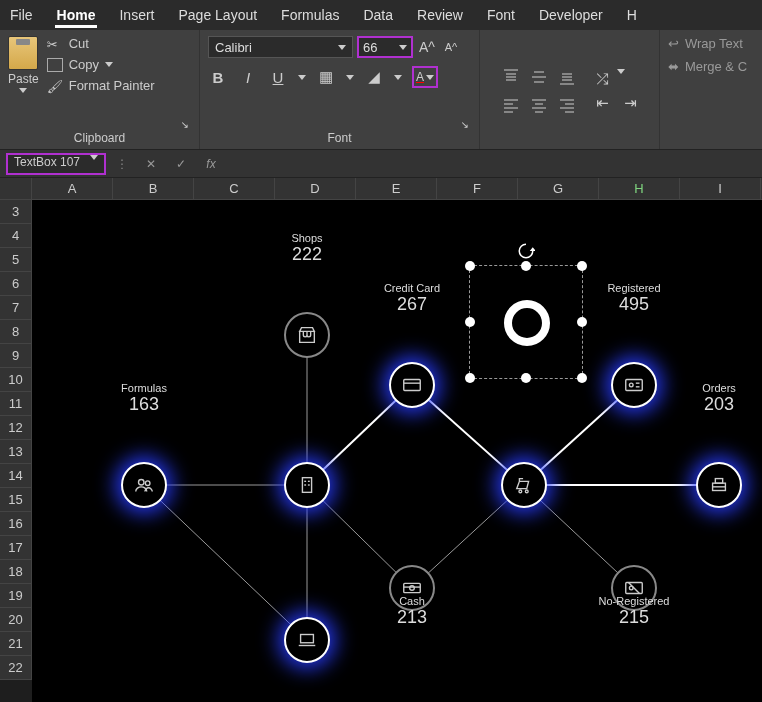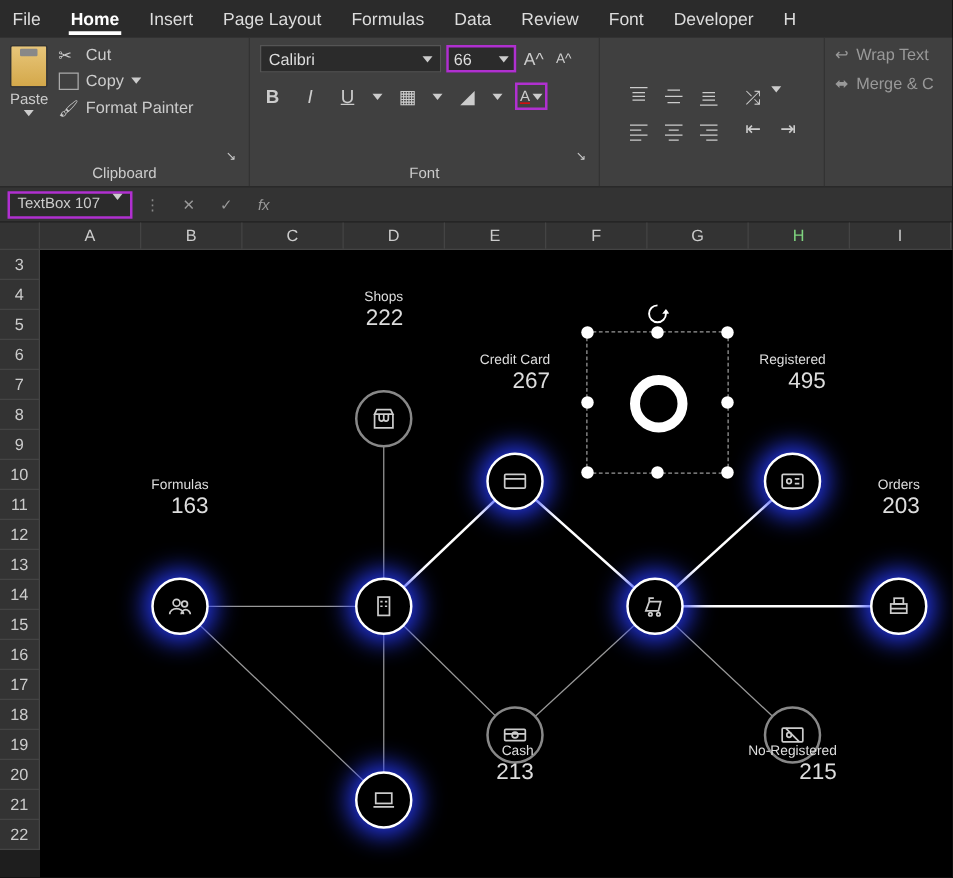--- a/index.html
+++ b/index.html
@@ -39,21 +39,21 @@
 .ch{width:81px;text-align:center;border-right:1px solid #444;line-height:22px;font-size:13px}
 .ch.active{color:#7fd47f}
 .rows{position:absolute;left:0;top:22px}
 .rh{width:32px;height:24px;background:#333;border-bottom:1px solid #444;border-right:1px solid #444;text-align:center;line-height:24px;font-size:13px}
 .canvas{position:absolute;left:32px;top:22px;right:0;bottom:0;background:#000;overflow:hidden}
 .connections{position:absolute;inset:0;width:100%;height:100%}
 .node{position:absolute;transform:translate(-50%,-50%)}
 .ring{width:46px;height:46px;border-radius:50%;border:2px solid #888;display:flex;align-items:center;justify-content:center;background:#000}
 .ring.glow{border:2px solid #fff;box-shadow:0 0 20px 6px rgba(40,60,255,0.9)}
 .ring svg{width:22px;height:22px;stroke:#ccc;fill:none;stroke-width:1.5}
-.nl{position:absolute;left:50%;transform:translateX(-50%);text-align:right;font-size:11px;color:#ddd;white-space:nowrap}
+.nl{position:absolute;left:50%;transform:translateX(-50%);text-align:center;font-size:11px;color:#ddd;white-space:nowrap}
 .nl .big{font-size:18px;font-weight:500}
 .selected-shape{position:absolute;width:46px;height:46px;border-radius:50%;border:8px solid #fff;background:transparent}
 .sel-box{position:absolute;border:1px dashed #999}
 .sel-h{position:absolute;width:10px;height:10px;background:#fff;border-radius:50%;transform:translate(-50%,-50%)}
 .rot-h{position:absolute;top:-24px;left:50%;transform:translateX(-50%);width:18px;height:18px}
 .rot-h svg{width:18px;height:18px;fill:#fff}
 .chev{width:0;height:0;border-left:4px solid transparent;border-right:4px solid transparent;border-top:5px solid #ccc;display:inline-block}
 .wrap-col{display:flex;flex-direction:column;gap:8px;font-size:13px;color:#999}
 .wrap-item{display:flex;gap:6px;align-items:center}
 </style>

